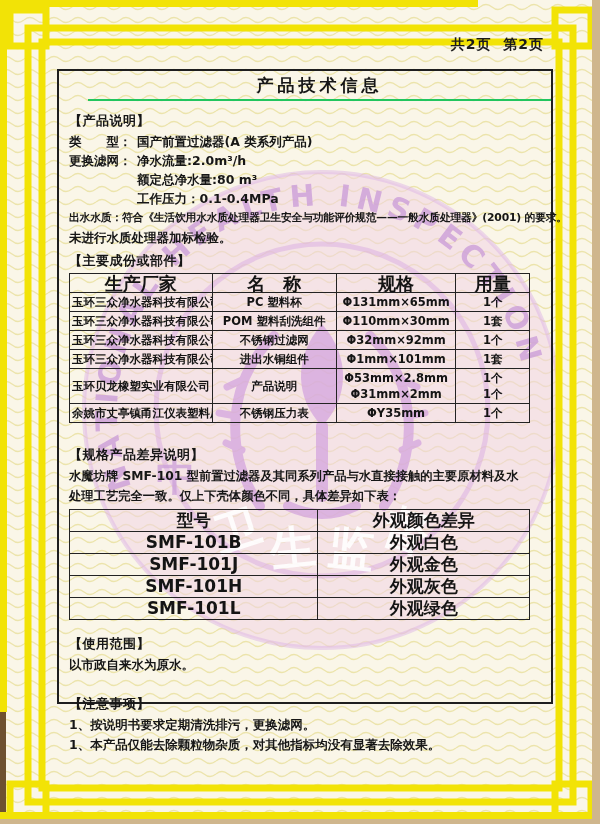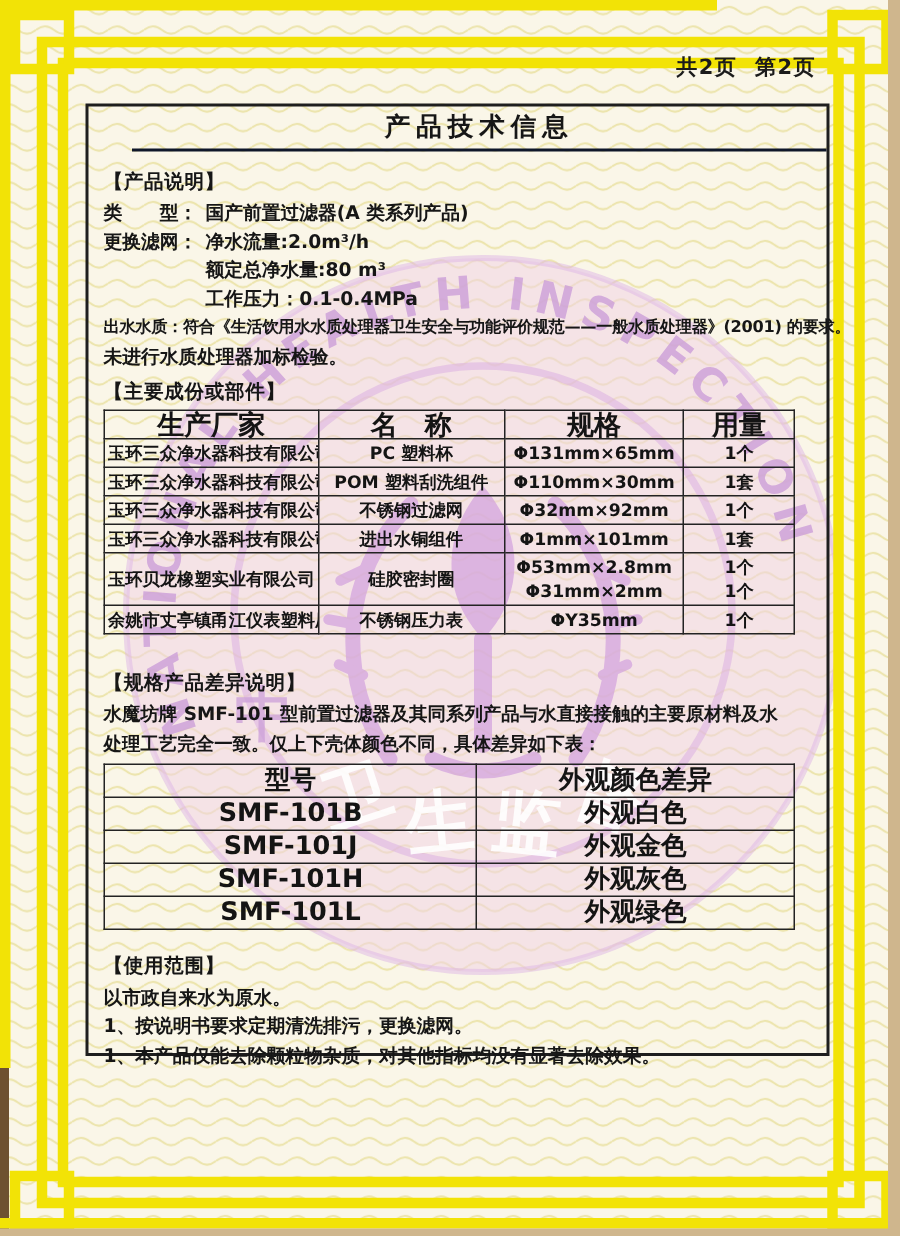--- a/index.html
+++ b/index.html
@@ -15,21 +15,21 @@
     white-space:pre;
   }
   .doc{
     position:absolute;left:57px;top:69px;width:492px;height:631px;
     border:2px solid #1e1e1e;color:#161616;font-weight:bold;
     background:transparent;
   }
   .doc-title{
     height:28px;line-height:28px;text-align:center;
     font-size:17px;letter-spacing:4px;
-    border-bottom:2px solid #0f172a;
+    border-bottom:2px solid #22c55e;
     margin-left:29px;
   }
   .doc-body{padding:6px 21px 0 10px;font-size:12.5px;}
   .sec-head{font-size:13px;margin:5px 0 2px 0;letter-spacing:0.5px;}
   .spec-line{display:flex;line-height:19px;}
   .spec-label{flex:none;width:68px;white-space:pre;}
   .spec-value{white-space:pre;}
   .para{line-height:19px;}
   .small{font-size:10.8px;letter-spacing:-0.2px;line-height:20px;white-space:nowrap;}
   .wrap2{font-size:12.3px;line-height:20px;}
@@ -179,21 +179,21 @@
           <td>1个</td>
         </tr>
         <tr>
           <td>玉环三众净水器科技有限公司</td>
           <td>进出水铜组件</td>
           <td>Φ1mm×101mm</td>
           <td>1套</td>
         </tr>
         <tr>
           <td>玉环贝龙橡塑实业有限公司</td>
-          <td>硅胶密封圈</td>
+          <td>产品说明</td>
           <td class="two-line">
             <div>Φ53mm×2.8mm</div>
             <div>Φ31mm×2mm</div>
           </td>
           <td class="two-line">
             <div>1个</div>
             <div>1个</div>
           </td>
         </tr>
         <tr>
@@ -235,17 +235,18 @@
         <tr>
           <td>SMF-101L</td>
           <td>外观绿色</td>
         </tr>
       </tbody>
     </table>
 
     <div class="sec-head mt-usage">【使用范围】</div>
     <div class="para">以市政自来水为原水。</div>
 
+    <div class="sec-head mt-notes">【注意事项】</div>
     <div class="para note-item">1、按说明书要求定期清洗排污，更换滤网。</div>
     <div class="para note-item">1、本产品仅能去除颗粒物杂质，对其他指标均没有显著去除效果。</div>
 
   </div>
 </div>
 
 </body></html>

